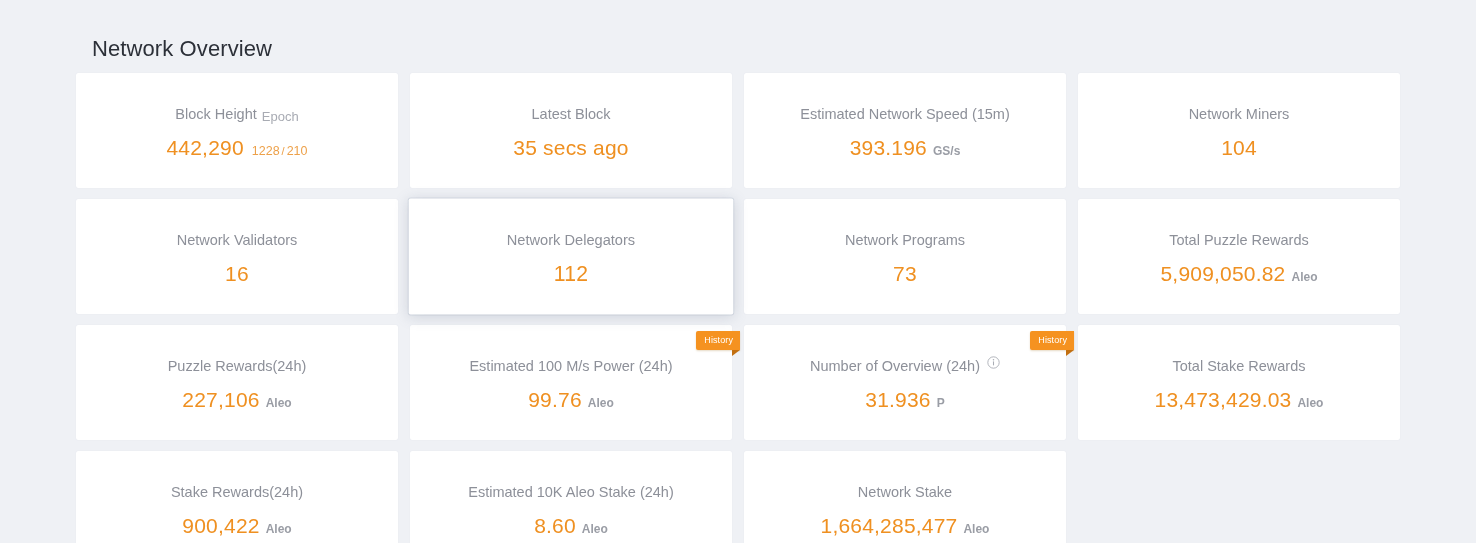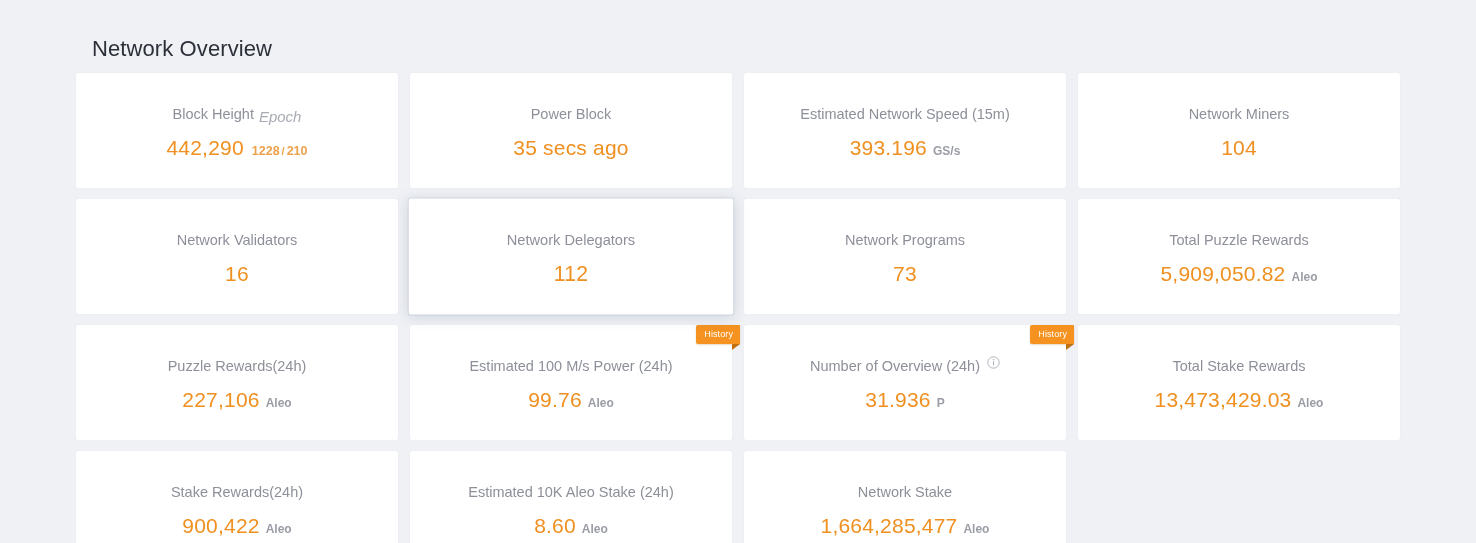--- a/index.html
+++ b/index.html
@@ -66,26 +66,25 @@
     color: #8d9099;
     font-weight: 400;
     line-height: 20px;
     display: flex;
     align-items: center;
     justify-content: center;
     white-space: nowrap;
   }
 
   .label-suffix {
-    font-size: 15px;
+    font-size: 13px;
     color: #a8abb3;
     margin-left: 5px;
     position: relative;
     top: 3px;
-    font-style: italic;
   }
 
   .info-icon {
     display: inline-flex;
     align-items: center;
     justify-content: center;
     width: 13px;
     height: 13px;
     margin-left: 7px;
     position: relative;
@@ -114,33 +113,33 @@
     font-size: 12px;
     color: #9a9da5;
     margin-left: 6px;
     font-weight: 700;
   }
 
   .value-sub {
     font-size: 12.5px;
     color: #eda14a;
     margin-left: 8px;
-    font-weight: 700;
+    font-weight: 400;
   }
 
   .value-sub .sep {
     color: #eda14a;
     margin: 0 2px;
     font-size: 11px;
   }
 
   
   .history-badge {
     position: absolute;
-    top: 0;
+    top: 6px;
     right: -8px;
     background: #f59220;
     color: #ffffff;
     font-size: 9px;
     line-height: 1;
     padding: 5px 7px 5px 8px;
     border-radius: 2px 0 0 2px;
     letter-spacing: 0.1px;
     cursor: pointer;
     box-shadow: 0 1px 2px rgba(160, 110, 30, 0.25);
@@ -171,21 +170,21 @@
           <span>Block Height</span>
           <span class="label-suffix">Epoch</span>
         </div>
         <div class="card-value-row">
           <span class="card-value">442,290</span>
           <span class="value-sub"><span>1228</span><span class="sep">/</span><span>210</span></span>
         </div>
       </div>
       <div class="card">
         <div class="card-label">
-          <span>Power Block</span>
+          <span>Latest Block</span>
         </div>
         <div class="card-value-row">
           <span class="card-value">35 secs ago</span>
         </div>
       </div>
       <div class="card">
         <div class="card-label">
           <span>Estimated Network Speed (15m)</span>
         </div>
         <div class="card-value-row">

